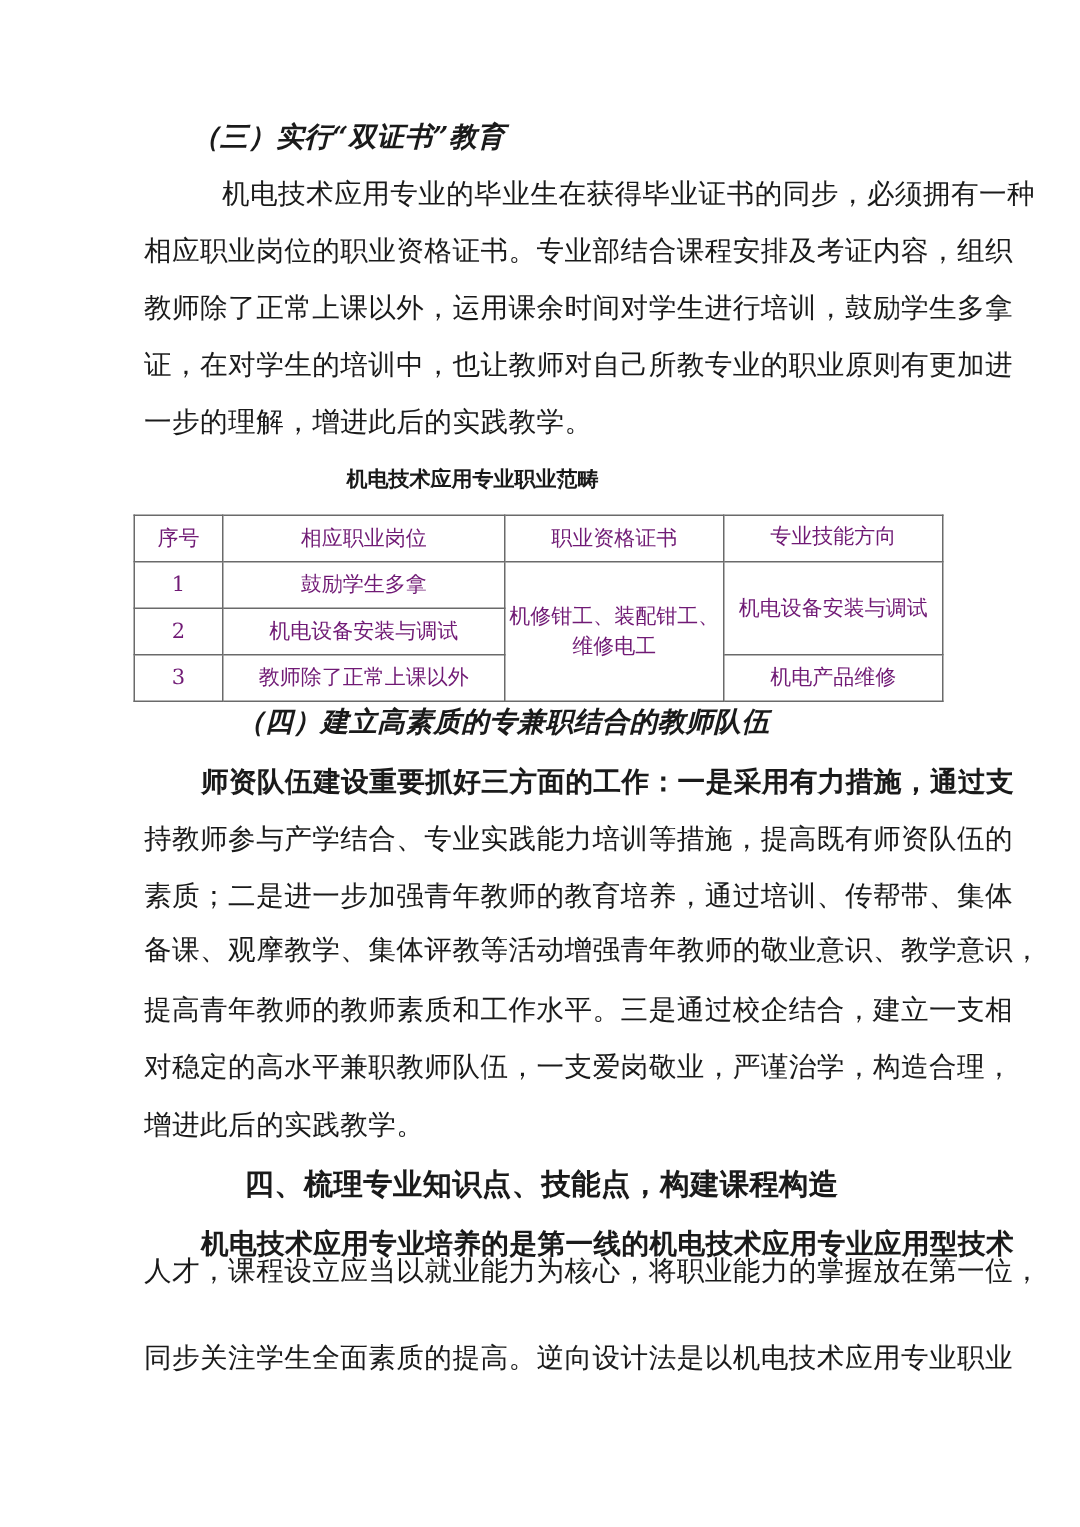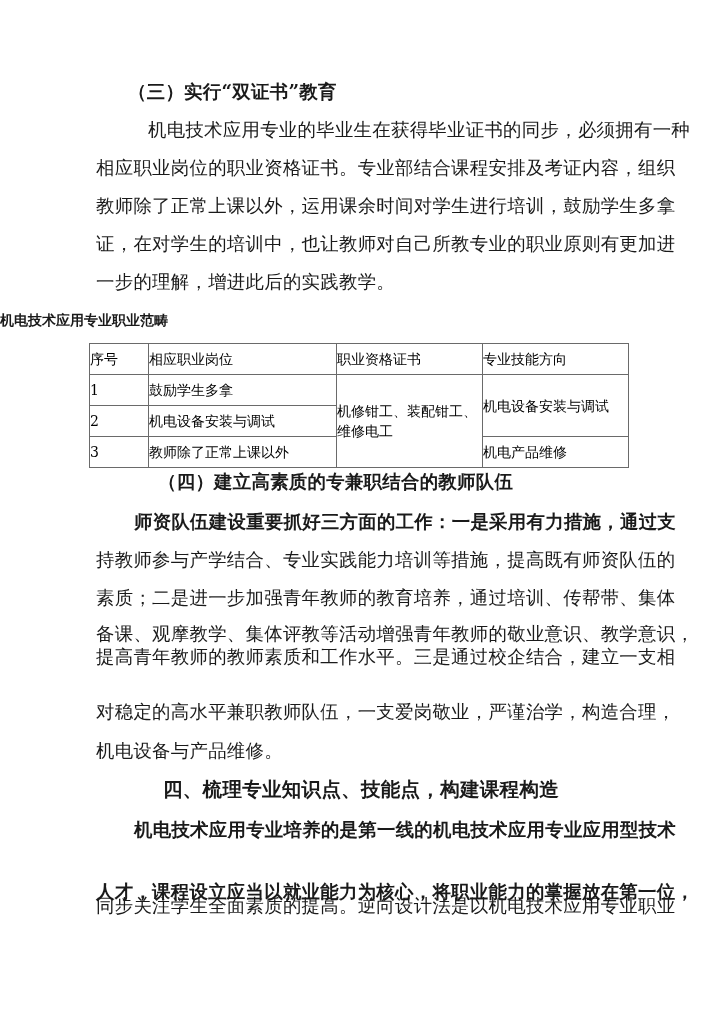--- a/index.html
+++ b/index.html
@@ -1,48 +1,48 @@
 <!DOCTYPE html>
 <html><head>
 <meta charset="utf-8">
 <style>
   html, body { margin:0; padding:0; background:#ffffff; }
   body { width:720px; height:1018px; position:relative; overflow:hidden;
          font-family:"DejaVu Serif","Liberation Serif",serif; color:#1a1a1a; }
   .line { position:absolute; left:96px; width:530px; font-size:18.4px; line-height:22px;
           white-space:nowrap; letter-spacing:0.3px; }
-  .h3 { font-weight:bold; font-size:18.4px; }
+  .h3 { font-weight:bold; font-size:18.4px;font-style:italic; }
   .h2 { font-weight:bold; font-size:19.5px;text-align:center; }
-  .caption { position:absolute; left:0; width:630px; text-align:left; font-weight:bold;
+  .caption { position:absolute; left:0; width:630px; text-align:center; font-weight:bold;
              font-size:14px; line-height:18px; }
   table { position:absolute; left:89px; top:343px; border-collapse:collapse;
           font-size:14px; }
-  td { border:1px solid #6a6a6a; vertical-align:middle; padding:0;
-       line-height:20px; color:#000000; }
+  td { border:1px solid #6a6a6a; text-align:center; vertical-align:middle; padding:0;
+       line-height:20px; color:#701a75; }
   tr { height:31px; }
 </style>
 </head>
 <body>
 
 <div class="line h3" style="left:128px; top:81px;">（三）实行“双证书”教育</div>
 <div class="line" style="left:134px; top:119px;margin-left:14px;">机电技术应用专业的毕业生在获得毕业证书的同步，必须拥有一种</div>
 <div class="line" style="top:157px;">相应职业岗位的职业资格证书。专业部结合课程安排及考证内容，组织</div>
 <div class="line" style="top:195px;">教师除了正常上课以外，运用课余时间对学生进行培训，鼓励学生多拿</div>
 <div class="line" style="top:233px;">证，在对学生的培训中，也让教师对自己所教专业的职业原则有更加进</div>
 <div class="line" style="top:271px;">一步的理解，增进此后的实践教学。</div>
 
 <div class="caption" style="top:311px;">机电技术应用专业职业范畴</div>
 
 <table>
   <tbody>
       <tr>
     <td style="width:58px;">序号</td>
     <td style="width:187px;">相应职业岗位</td>
     <td style="width:145px;">职业资格证书</td>
-    <td style="width:145px;">专业技能方向</td>
+    <td style="width:145px;font-family:Liberation Serif, serif;">专业技能方向</td>
   </tr>
   <tr>
     <td>1</td>
     <td>鼓励学生多拿</td>
     <td rowspan="3">
       <div>机修钳工、装配钳工、</div>
       <div>维修电工</div>
     </td>
     <td rowspan="2">机电设备安装与调试</td>
   </tr>
@@ -56,20 +56,20 @@
     <td>机电产品维修</td>
   </tr>
 </tbody>
   </table>
 
 <div class="line h3" style="left:128px; top:471px;margin-left:30px;">（四）建立高素质的专兼职结合的教师队伍</div>
 <div class="line" style="left:134px; top:511px;font-weight:bold;">师资队伍建设重要抓好三方面的工作：一是采用有力措施，通过支</div>
 <div class="line" style="top:549px;">持教师参与产学结合、专业实践能力培训等措施，提高既有师资队伍的</div>
 <div class="line" style="top:587px;">素质；二是进一步加强青年教师的教育培养，通过培训、传帮带、集体</div>
 <div class="line" style="top:623px;">备课、观摩教学、集体评教等活动增强青年教师的敬业意识、教学意识，</div>
-<div class="line" style="top:646px;text-align:center;">提高青年教师的教师素质和工作水平。三是通过校企结合，建立一支相</div>
+<div class="line" style="top:663px;text-align:center;">提高青年教师的教师素质和工作水平。三是通过校企结合，建立一支相</div>
 <div class="line" style="top:701px;">对稳定的高水平兼职教师队伍，一支爱岗敬业，严谨治学，构造合理，</div>
-<div class="line" style="top:740px;">机电设备与产品维修。</div>
+<div class="line" style="top:740px;">增进此后的实践教学。</div>
 
 <div class="line h2" style="top:779px;">四、梳理专业知识点、技能点，构建课程构造</div>
 <div class="line" style="left:134px; top:819px;font-weight:bold;">机电技术应用专业培养的是第一线的机电技术应用专业应用型技术</div>
-<div class="line" style="top:881px;font-weight:bold;">人才，课程设立应当以就业能力为核心，将职业能力的掌握放在第一位，</div>
+<div class="line" style="top:837px;">人才，课程设立应当以就业能力为核心，将职业能力的掌握放在第一位，</div>
 <div class="line" style="top:895px;">同步关注学生全面素质的提高。逆向设计法是以机电技术应用专业职业</div>
 
 </body></html>

